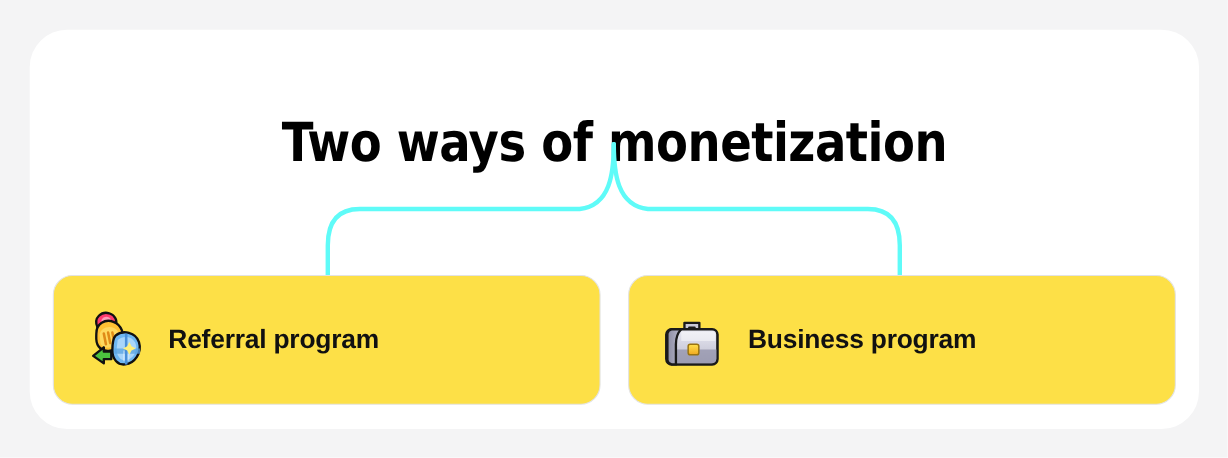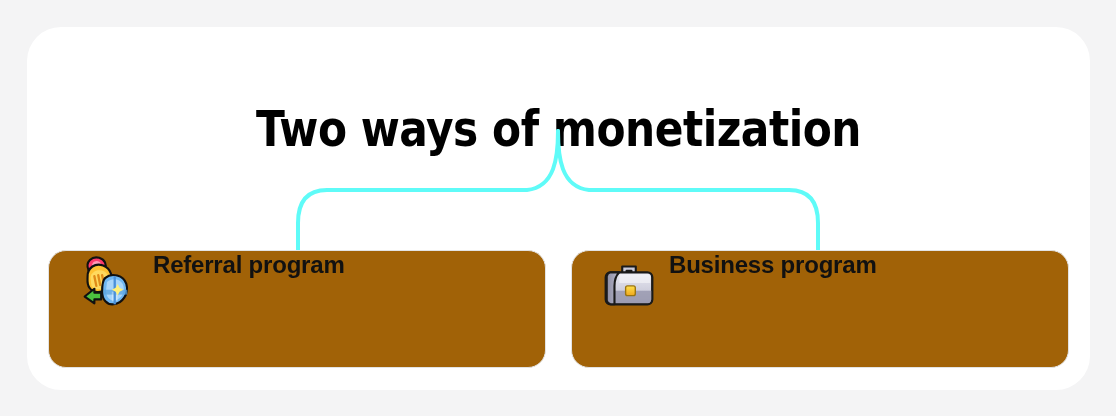--- a/index.html
+++ b/index.html
@@ -71,24 +71,25 @@
     left: 21px;
     top: 223px;
     width: 1021px;
     height: 118px;
     display: flex;
     gap: 25px;
   }
 
   .card {
     flex: 1 1 0;
-    background: #a16207;
+    background: #fde047;
     border: 1px solid #e3e3e3;
     border-radius: 18px;
     display: flex;
+    align-items: center;
     padding-left: 26px;
     box-sizing: border-box;
   }
 
   .card-icon {
     width: 62px;
     height: 62px;
     flex: 0 0 62px;
     display: block;
   }
@@ -96,21 +97,21 @@
 
   .card-label {
     margin-left: 16px;
     font-family: "Liberation Sans", sans-serif;
     font-size: 24px;
     font-weight: 700;
     color: #111111;
     letter-spacing: -0.2px;
     white-space: nowrap;
   }
-  .card--business .card-label { margin-left: 9px; }
+  .card--business .card-label { margin-left: 20px; }
 </style>
 </head>
 <body>
 
 <div id="root">
 
   <div class="panel">
 
     <h1 class="title">Two ways of monetization</h1>
 

